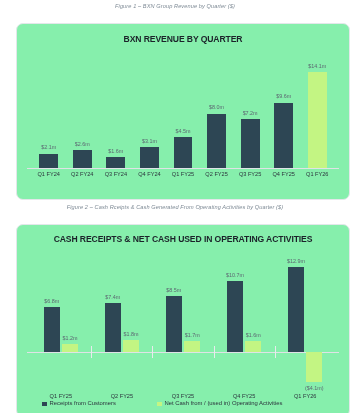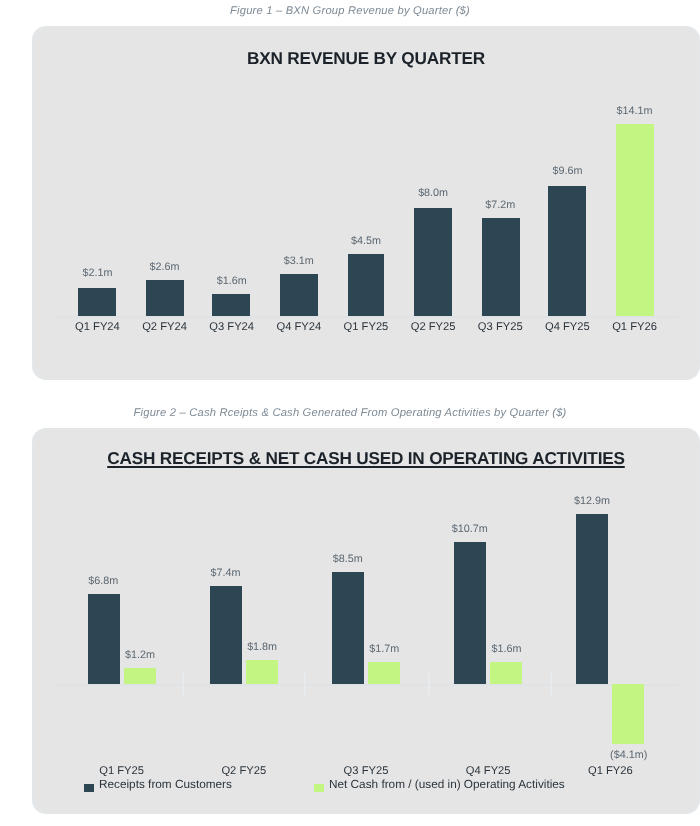--- a/index.html
+++ b/index.html
@@ -26,22 +26,22 @@
     font-style: italic;
     font-size: 5.6px;
     color: #7e8a95;
     letter-spacing: 0.1px;
     line-height: 1;
   }
 
   
   .card {
     position: relative;
-    margin: 0 8px;
-    background: #e5e5e5;
+    margin: 10px 8px;
+    background: #86efac;
     border: 1px solid #e3e7ea;
     border-radius: 7px;
   }
 
   .chart-title {
     text-align: center;
     font-size: 8.6px;
     font-weight: bold;
     color: #1b2229;
     letter-spacing: -0.1px;
@@ -159,21 +159,21 @@
           <div class="tick-label" style="left: 77.7778%; width: 11.1111%; top: 0px;">Q4 FY25</div>
           <div class="tick-label" style="left: 88.8889%; width: 11.1111%; top: 0px;">Q1 FY26</div>
         </div>
     </div>
   </div>
 
   <div class="caption" style="position:absolute; top:205px; left:0;">Figure 2 – Cash Rceipts &amp; Cash Generated From Operating Activities by Quarter ($)</div>
 
   <div class="card" style="position:absolute; top:214px; left:8px; width:334px; height:193px;">
 
-    <div class="chart-title" style="position:absolute; top:10px; left:0; width:100%;text-decoration:underline;">CASH RECEIPTS &amp; NET CASH USED IN OPERATING ACTIVITIES</div>
+    <div class="chart-title" style="position:absolute; top:10px; left:0; width:100%;">CASH RECEIPTS &amp; NET CASH USED IN OPERATING ACTIVITIES</div>
 
     <div class="plot" style="position:absolute; top:24px; left:0; width:100%; height:147px;">
 
       <div class="axis-line" style="top:103px;"></div>
 
       <div style="position:absolute; left:4%; right:4%; top:0; bottom:0;">
           <div class="bar" style="left: 4.4%; width: 5.2%; background: rgb(45, 70, 84); bottom: auto; top: 58.1938px; height: 44.8062px;"></div>
           <div class="bar-label" style="left: 2.58%; width: 8.84%; top: 50.1938px;">$6.8m</div>
           <div class="bar" style="left: 10.4%; width: 5.2%; background: rgb(195, 245, 131); bottom: auto; top: 95.093px; height: 7.90698px;"></div>
           <div class="bar-label" style="left: 8.58%; width: 8.84%; top: 87.093px;">$1.2m</div>

